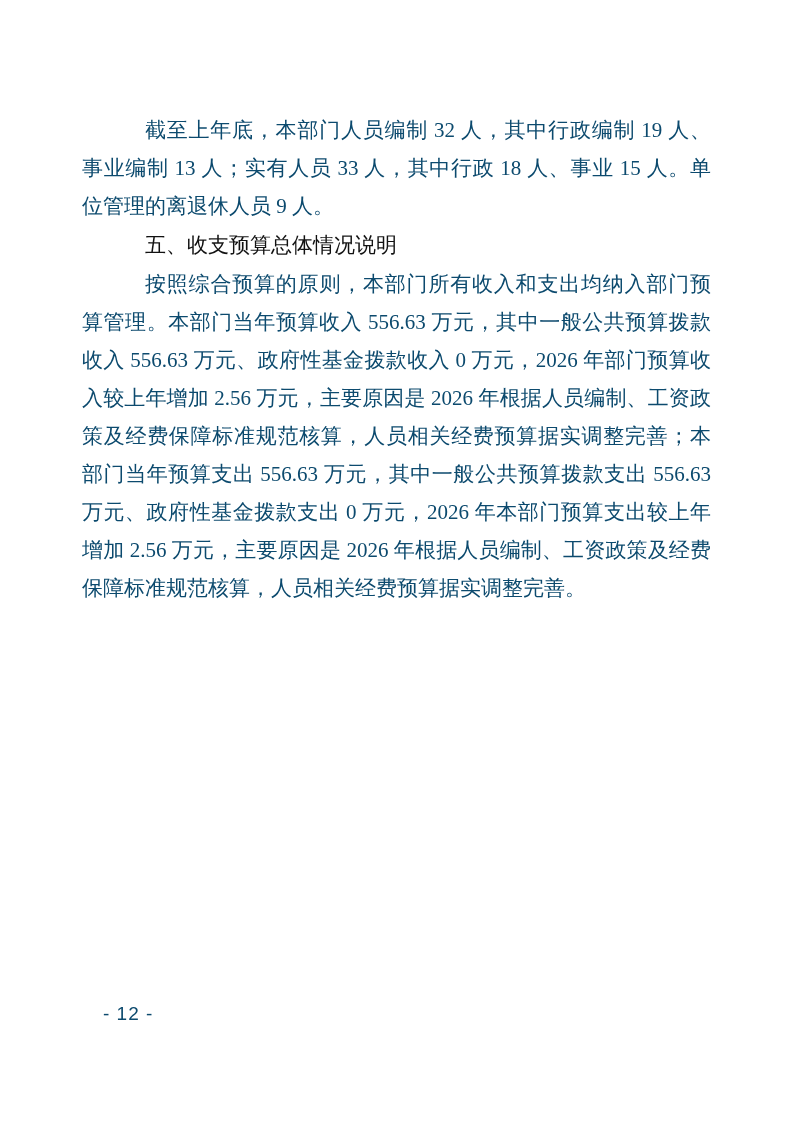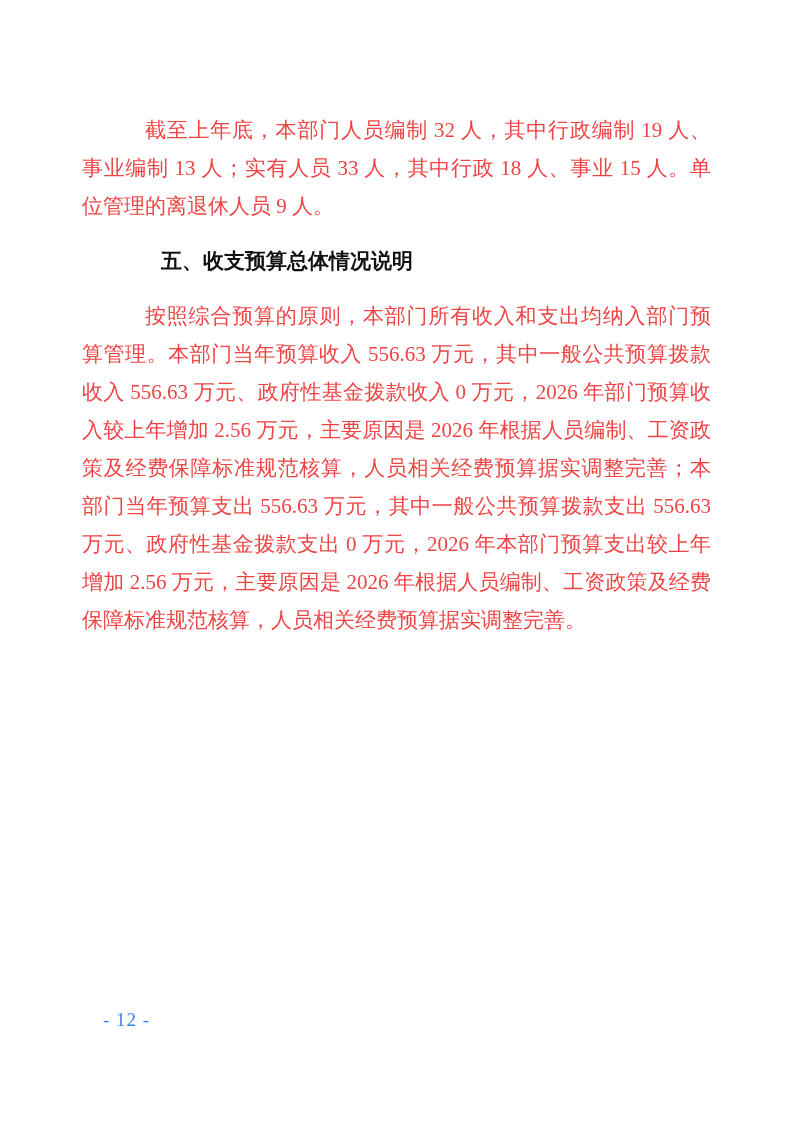--- a/index.html
+++ b/index.html
@@ -17,56 +17,55 @@
   .content {
     position: absolute;
     left: 82px;
     top: 111px;
     width: 629px;
   }
   .body-para {
     font-family: "Liberation Serif", "DejaVu Serif", serif;
     font-size: 21px;
     line-height: 38px;
-    color: #ef4444;
+    color: #0c4a6e;
     text-align: justify;
     text-justify: inter-ideograph;
     text-indent: 63px;
     margin: 0;
     font-weight: 400;
   }
   .center-heading {
     font-family: "Liberation Serif", "DejaVu Serif", serif;
     font-size: 24px;
     line-height: 44px;
     font-weight: bold;
     text-align: center;
     text-indent: 0;
     margin: 0;
     color: #000000;
   }
   .sub-heading {
     font-family: "Liberation Sans", "DejaVu Sans", sans-serif;
     font-size: 21px;
     line-height: 40px;
-    font-weight: bold;
+    font-weight: normal;
     text-indent: 63px;
-    margin: 16px;
+    margin: 0;
     color: #111111;
   }
   .page-number {
     position: absolute;
     left: 103px;
     top: 1000px;
-    font-family: Liberation Serif, serif;
+    font-family: Liberation Sans, sans-serif;
     font-size: 19px;
     line-height: 28px;
-    color: #3b82f6;
+    color: #0c4a6e;
     letter-spacing: 1px;
-    margin-top: 6px;
   }
 </style>
 </head>
 <body>
 
 <div class="page">
   <div class="content">
     <p class="body-para">截至上年底，本部门人员编制 32 人，其中行政编制 19 人、事业编制 13 人；实有人员 33 人，其中行政 18 人、事业 15 人。单位管理的离退休人员 9 人。</p>
     <h2 class="sub-heading">五、收支预算总体情况说明</h2>
     <p class="body-para">按照综合预算的原则，本部门所有收入和支出均纳入部门预算管理。本部门当年预算收入 556.63 万元，其中一般公共预算拨款收入 556.63 万元、政府性基金拨款收入 0 万元，2026 年部门预算收入较上年增加 2.56 万元，主要原因是 2026 年根据人员编制、工资政策及经费保障标准规范核算，人员相关经费预算据实调整完善；本部门当年预算支出 556.63 万元，其中一般公共预算拨款支出 556.63 万元、政府性基金拨款支出 0 万元，2026 年本部门预算支出较上年增加 2.56 万元，主要原因是 2026 年根据人员编制、工资政策及经费保障标准规范核算，人员相关经费预算据实调整完善。</p>

